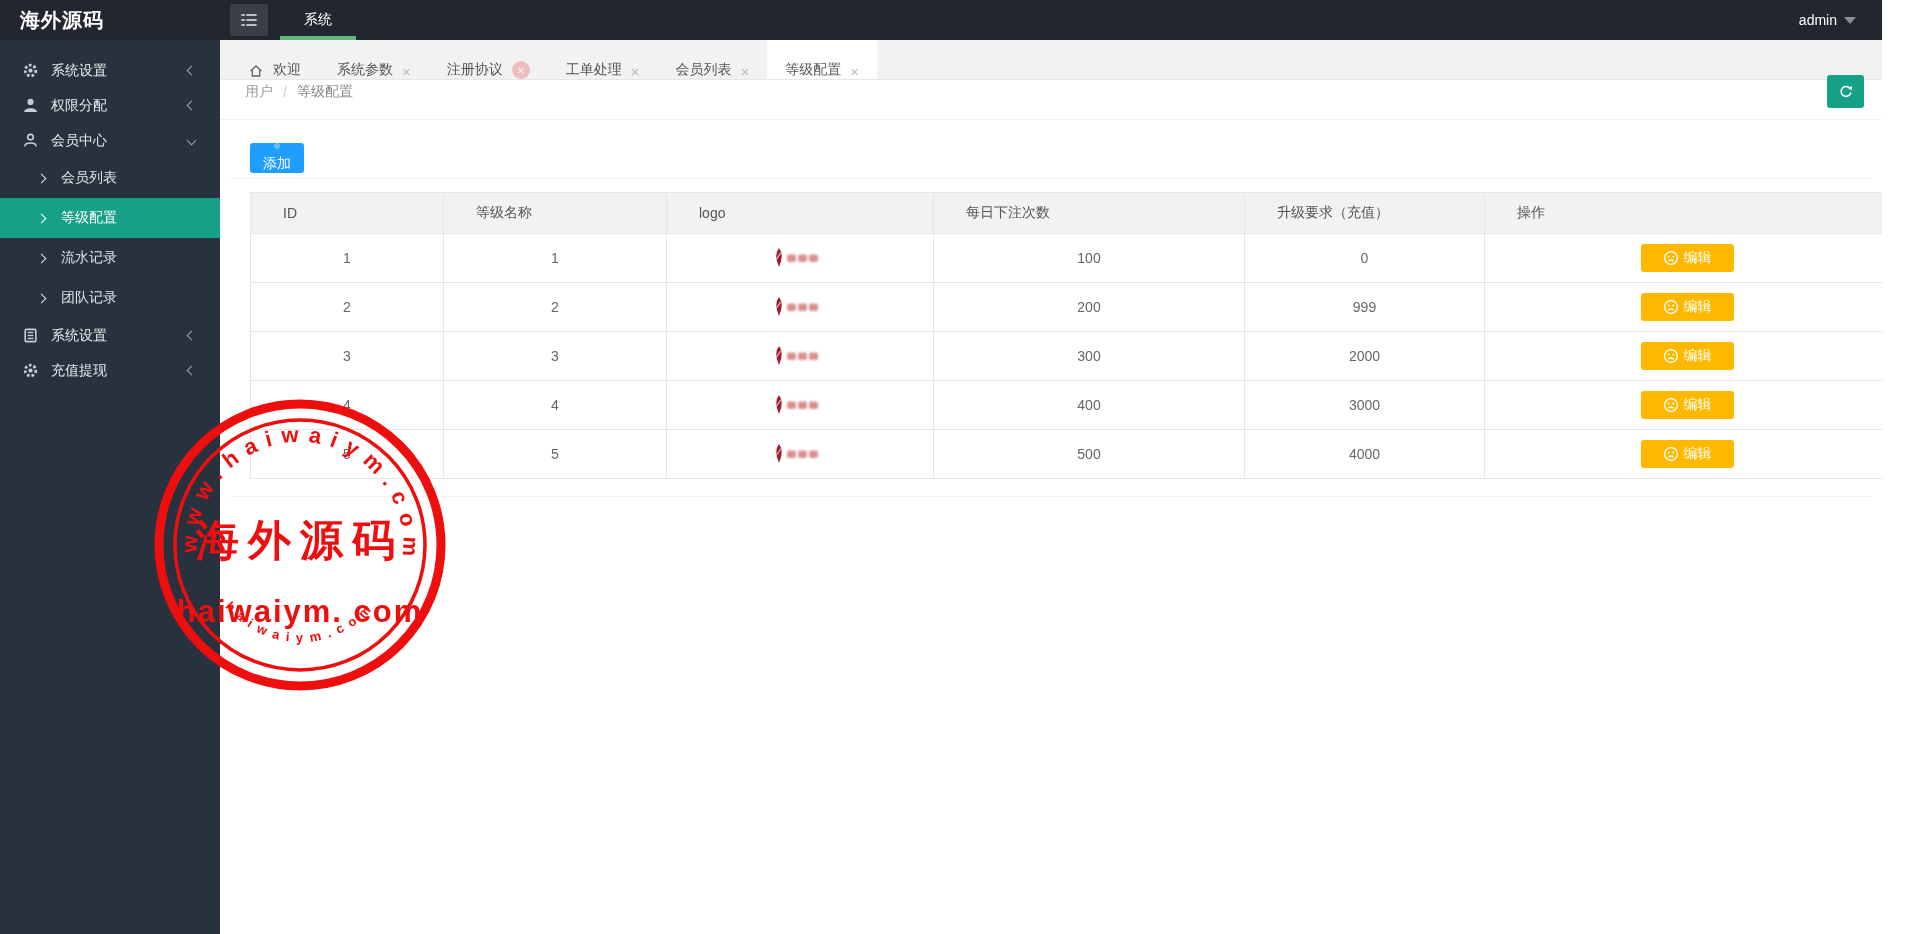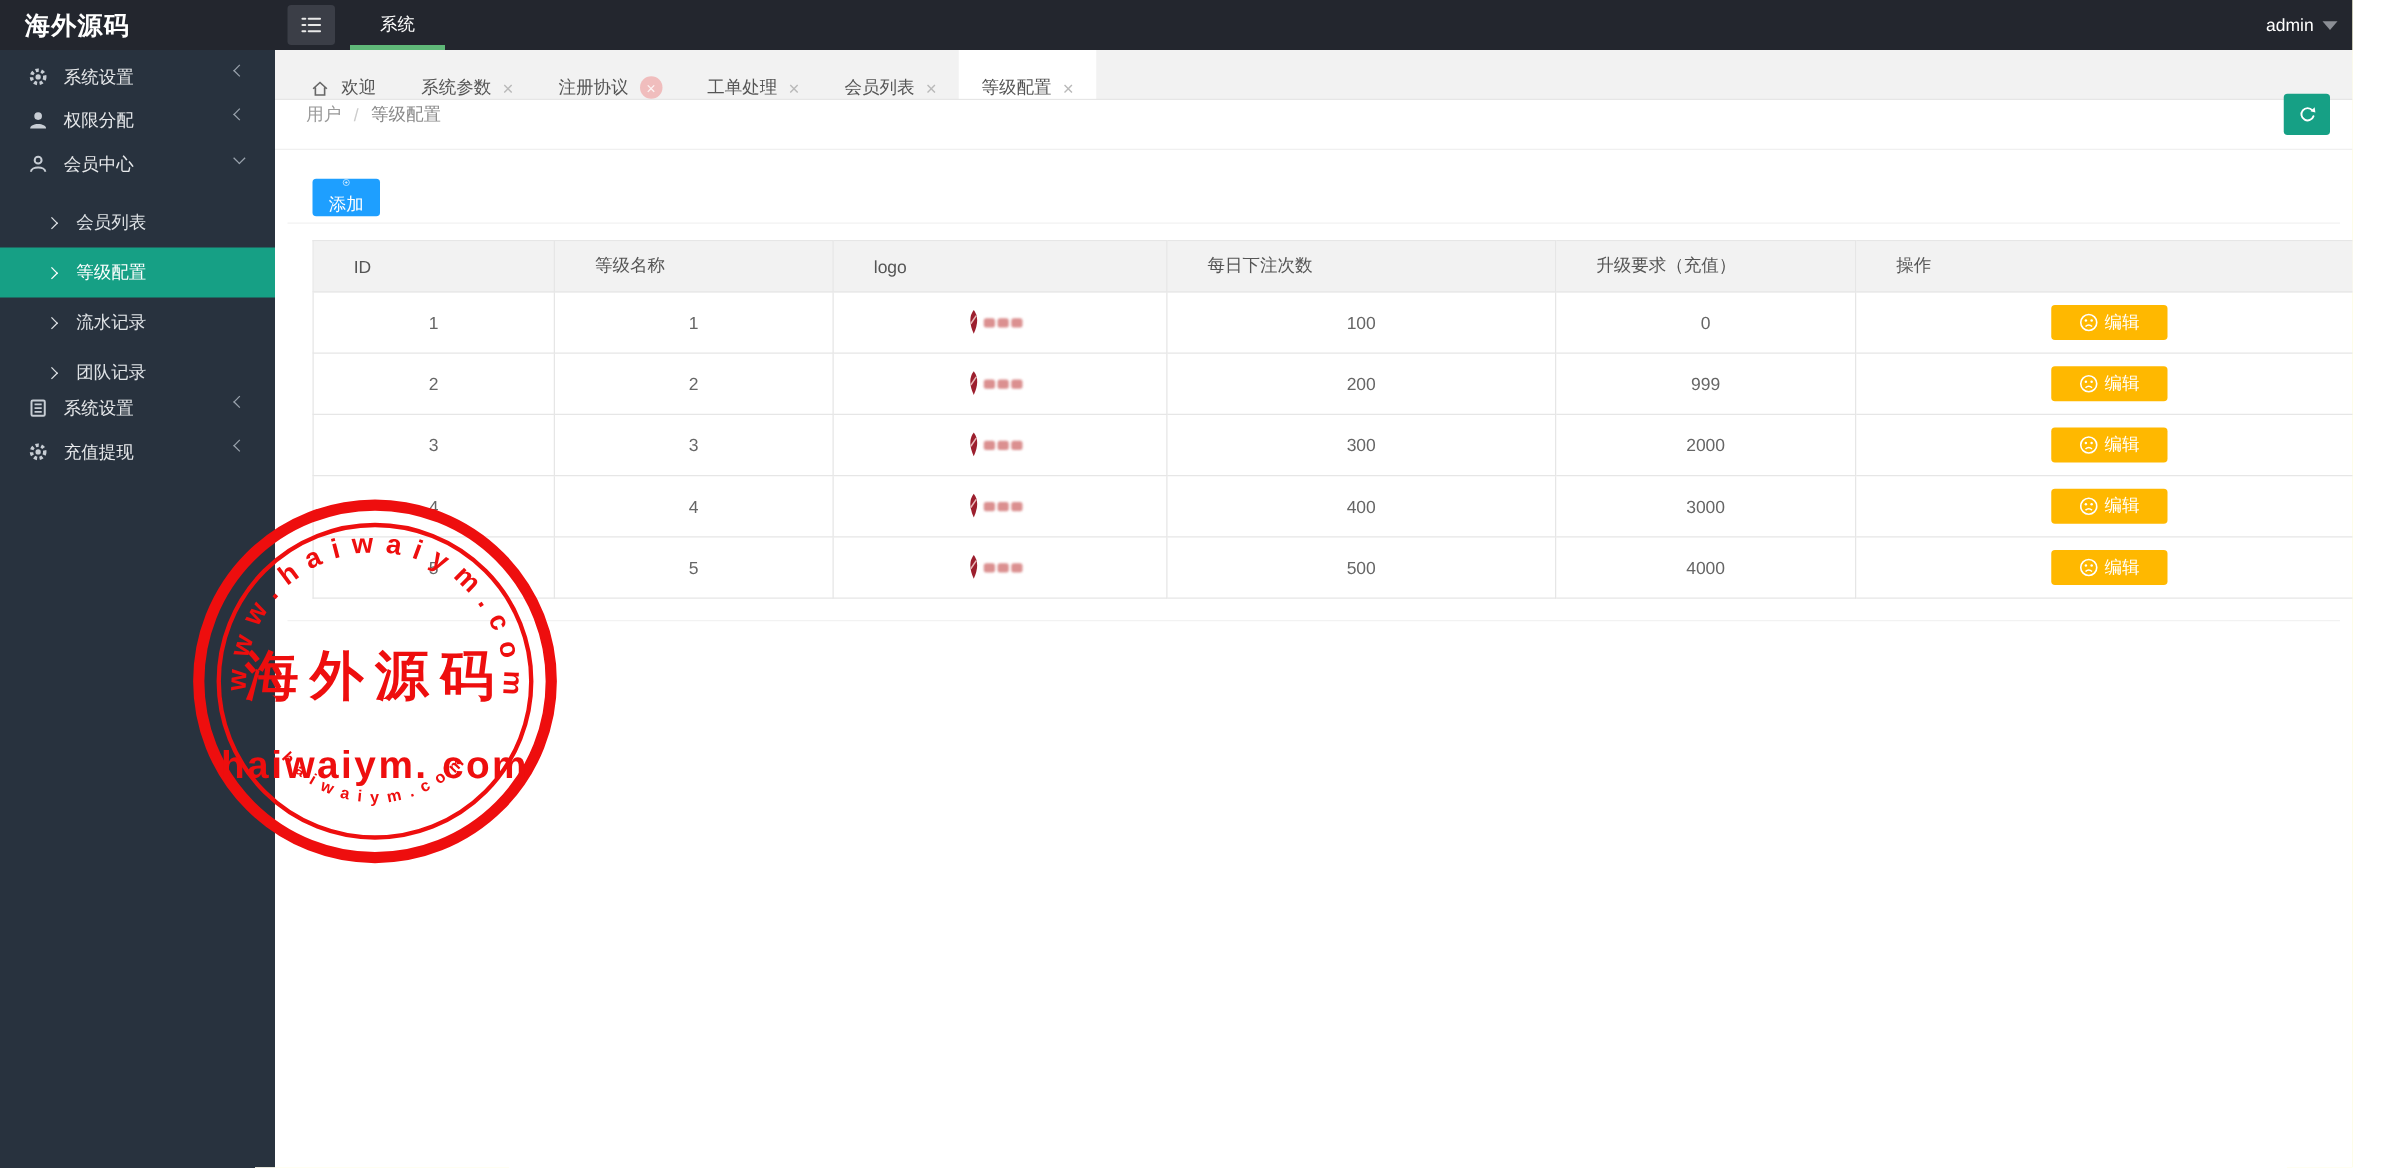--- a/index.html
+++ b/index.html
@@ -1,32 +1,32 @@
 <!DOCTYPE html>
 <html><head>
 <meta charset="utf-8">
 <style>
   * { margin:0; padding:0; box-sizing:border-box; }
   html,body { background:#fff; }
   body { font-family:"Liberation Sans","DejaVu Sans",sans-serif; font-size:14px; color:#666; }
-  .app { position:relative; width:1882px; height:934px; overflow:hidden; background:#fef9c3; }
+  .app { position:relative; width:1882px; height:934px; overflow:hidden; background:#c4b5fd; }
 
   
   .topbar { position:absolute; left:0; top:0; right:0; height:40px; background:#23262e; display:flex; align-items:center; z-index:20; }
   .logo { width:220px; color:#fff; font-size:20px; font-weight:bold; padding-left:20px; letter-spacing:1px; }
   .hamburger { width:38px; height:32px; margin-left:10px; background:#3b3e47; border-radius:3px; display:flex; align-items:center; justify-content:center; cursor:pointer; }
   .top-tab { position:relative; height:40px; line-height:38px; padding:0 24px; margin-left:12px; color:#fff; cursor:pointer; }
   .top-tab::after { content:""; position:absolute; left:0; right:0; bottom:0; height:4px; background:#5fb878; }
   .topbar-spacer { flex:1; }
-  .user-box { display:flex; align-items:center; gap:7px; padding-right:12px; color:#fff; cursor:pointer; }
+  .user-box { display:flex; align-items:center; gap:7px; padding-right:26px; color:#fff; cursor:pointer; }
   .caret-down { width:0; height:0; border-left:6px solid transparent; border-right:6px solid transparent; border-top:7px solid #8b8e95; }
 
   
   .sidebar { position:absolute; left:0; top:40px; bottom:0; width:220px; background:#28323e; z-index:10; padding-top:13px; }
-  .nav-item { height:35px; display:flex; align-items:flex-start; color:#e8eaec; cursor:pointer; padding:0 25px 0 22px;font-family:Liberation Serif, serif; }
+  .nav-item { height:35px; display:flex; align-items:center; color:#e8eaec; cursor:pointer; padding:0 25px 0 22px;font-family:Liberation Serif, serif; }
   .nav-item .nav-icon { width:17px; height:17px; margin-right:12px; flex:none; }
   .nav-item .nav-label { flex:1; }
   .sub-item { height:40px; display:flex; align-items:center; color:#dfe3e6; cursor:pointer; padding-left:38px; }
   .sub-item .arrow { margin-right:16px; }
   .sub-item.active { background:#16a085; color:#fff; }
   .chev { display:inline-block; width:7px; height:7px; }
   .chev-left  { border-left:1.5px solid #9aa3ad; border-bottom:1.5px solid #9aa3ad; transform:rotate(45deg); }
   .chev-down  { border-left:1.5px solid #9aa3ad; border-bottom:1.5px solid #9aa3ad; transform:rotate(-45deg); }
   .chev-right { border-top:1.5px solid #dfe3e6; border-right:1.5px solid #dfe3e6; transform:rotate(45deg); }
 

